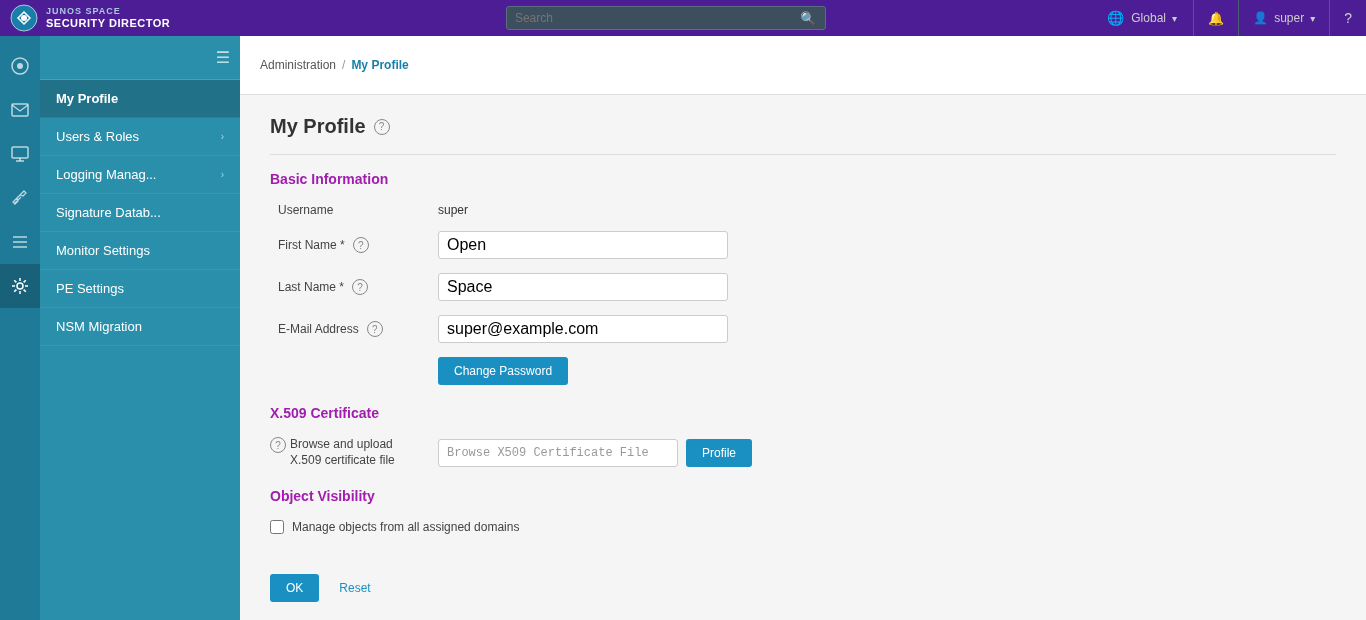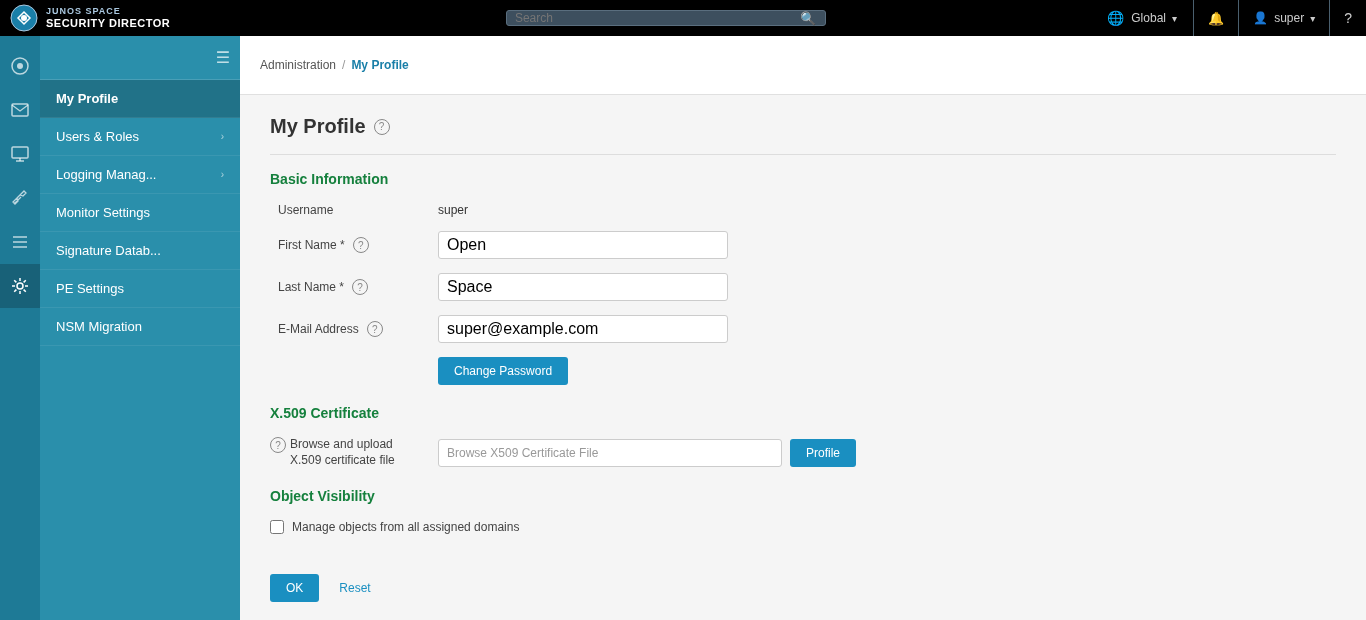--- a/index.html
+++ b/index.html
@@ -1,21 +1,21 @@
 <!DOCTYPE html>
 <html><head>
   <meta charset="utf-8">
   <style>
     * { box-sizing: border-box; margin: 0; padding: 0; }
     body { font-family: Arial, sans-serif; font-size: 13px; background: #f0f0f0; display: flex; flex-direction: column; height: 620px; overflow: hidden; }
 
     
     .topbar {
       height: 36px;
-      background: #000000;
+      background: #4c1d95;
       display: flex;
       align-items: center;
       flex-shrink: 0;
     }
     .topbar-logo {
       width: 240px;
       display: flex;
       align-items: center;
       padding: 0 10px;
       gap: 8px;
@@ -42,21 +42,21 @@
       letter-spacing: 0.5px;
     }
     .topbar-search {
       flex: 1;
       display: flex;
       justify-content: center;
       align-items: center;
     }
     .search-box {
       width: 320px;
-      height: 16px;
+      height: 24px;
       background: #3d4f5e;
       border: 1px solid #5a6e7e;
       border-radius: 3px;
       display: flex;
       align-items: center;
       padding: 0 8px;
     }
     .search-box input {
       background: transparent;
       border: none;
@@ -240,21 +240,21 @@
     .section-divider {
       border: none;
       border-top: 1px solid #ddd;
       margin-bottom: 16px;
     }
 
     
     .section-title {
       font-size: 14px;
       font-weight: bold;
-      color: #15803d;
+      color: #a21caf;
       margin-bottom: 16px;
     }
 
     
     .form-row {
       display: flex;
       align-items: center;
       margin-bottom: 14px;
       margin-left: 8px;
     }
@@ -314,30 +314,31 @@
       display: flex;
       align-items: flex-start;
       gap: 4px;
     }
     .cert-label-text {
       font-size: 12px;
       color: #444;
       line-height: 1.3;
     }
     .file-input-box {
-      width: 344px;
+      width: 240px;
       height: 28px;
       border: 1px solid #ccc;
       border-radius: 3px;
       padding: 0 8px;
       font-size: 12px;
       background: #fff;
       color: #999;
       display: flex;
       align-items: center;
+      font-family: Liberation Mono, monospace;
     }
 
     
     .obj-section { margin-top: 20px; }
     .checkbox-row {
       display: flex;
       align-items: center;
       gap: 8px;
       margin-top: 8px;
     }
@@ -452,24 +453,24 @@
     </div>
     <div class="nav-item">
       <span>Users &amp; Roles</span>
       <span class="nav-item-chevron">›</span>
     </div>
     <div class="nav-item">
       <span>Logging Manag...</span>
       <span class="nav-item-chevron">›</span>
     </div>
     <div class="nav-item">
+      <span>Signature Datab...</span>
+    </div>
+    <div class="nav-item">
       <span>Monitor Settings</span>
-    </div>
-    <div class="nav-item">
-      <span>Signature Datab...</span>
     </div>
     <div class="nav-item">
       <span>PE Settings</span>
     </div>
     <div class="nav-item">
       <span>NSM Migration</span>
     </div>
   </div>
 
   <div class="content-area">

